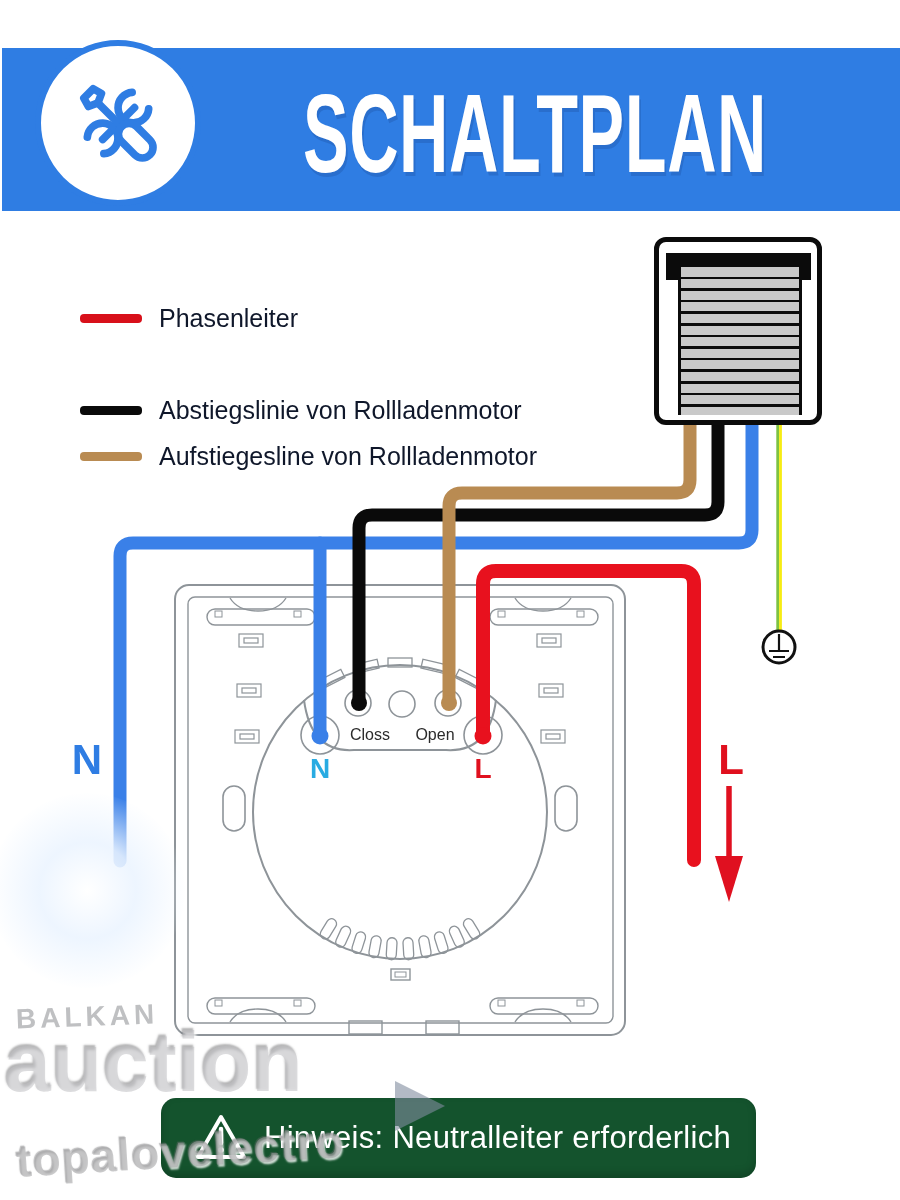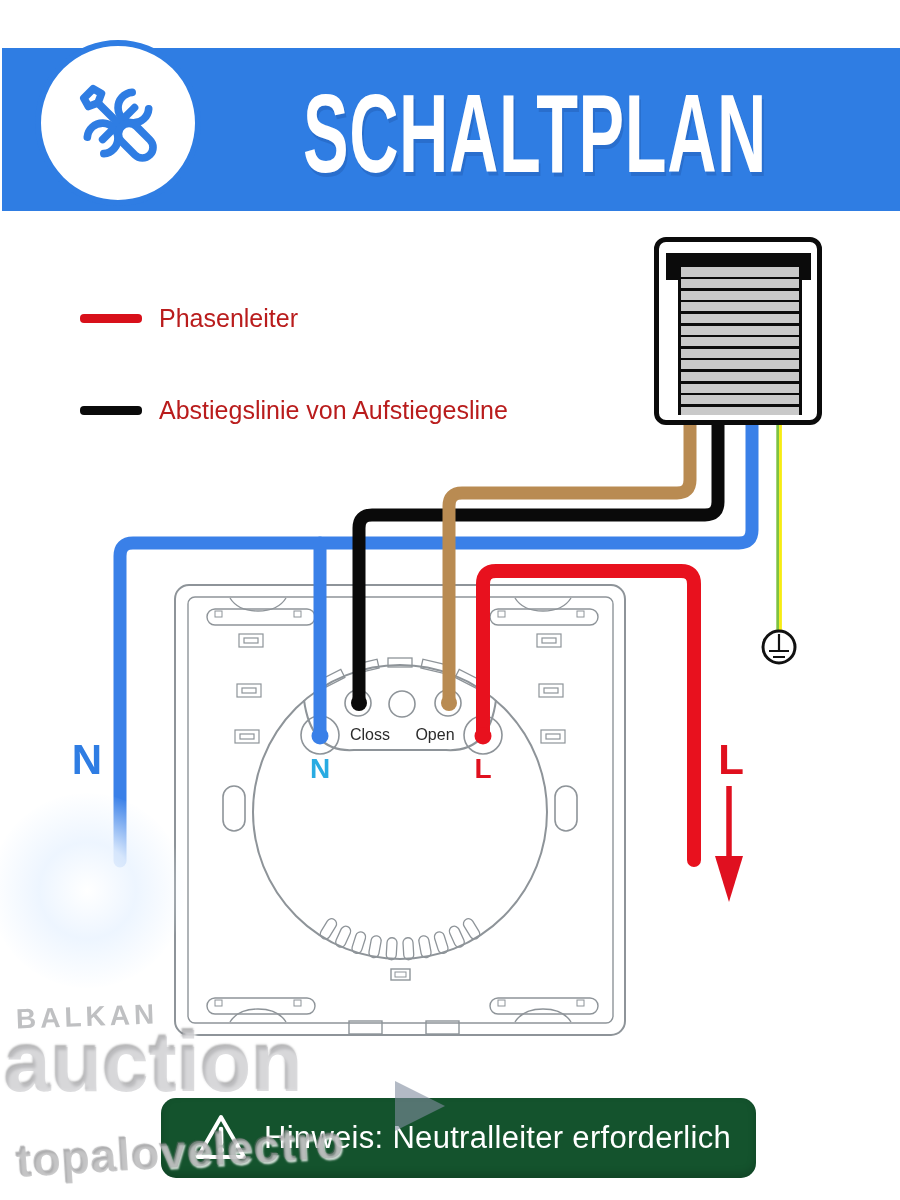--- a/index.html
+++ b/index.html
@@ -13,21 +13,21 @@
     background:#fff;border:6px solid #2f7de3;border-radius:50%;z-index:6;
     display:flex;align-items:center;justify-content:center;}
   .title{position:absolute;left:533px;top:78px;z-index:6;color:#fff;font-weight:700;
     font-size:112px;line-height:1;white-space:nowrap;letter-spacing:1px;
     transform:translateX(-50%) scaleX(0.61);transform-origin:center top;
     text-shadow:3px 4px 0 rgba(10,30,80,.15);}
 
   
   .lrow{position:absolute;left:78px;height:36px;display:flex;align-items:center;gap:17px;z-index:5;}
   .lrow .sw{width:62px;height:9px;border-radius:4px;}
-  .lrow .lbl{font-size:25px;color:#b91c1c;white-space:nowrap;}
+  .lrow .lbl{font-size:25px;color:#0f172a;white-space:nowrap;}
   .sw-red{background:#d8101a;} .sw-blue{background:#3a80e8;}
   .sw-black{background:#0a0a0a;} .sw-brown{background:#b98b52;}
   .lr1{top:300px;} .lr2{top:346px;} .lr3{top:392px;} .lr4{top:438px;}
 
   
   .motor{position:absolute;left:652px;top:237px;width:158px;height:178px;background:#fff;
     border:5px solid #0b0b0b;border-radius:12px;z-index:12;}
   .motor-bar{position:absolute;left:7px;right:6px;top:11px;height:12px;background:#0b0b0b;}
   .motor-tab-l{position:absolute;left:7px;top:11px;width:12px;height:27px;background:#0b0b0b;}
   .motor-tab-r{position:absolute;right:6px;top:11px;width:12px;height:27px;background:#0b0b0b;}
@@ -83,21 +83,25 @@
     </svg>
   </div>
   <div class="title">SCHALTPLAN</div>
 
   <div class="lrow lr1">
     <span class="sw sw-red"></span>
     <span class="lbl">Phasenleiter</span>
   </div>
   <div class="lrow lr3">
     <span class="sw sw-black"></span>
-    <span class="lbl">Abstiegslinie von Aufstiegesline</span>
+    <span class="lbl">Abstiegslinie von Rollladenmotor</span>
+  </div>
+  <div class="lrow lr4">
+    <span class="sw sw-brown"></span>
+    <span class="lbl">Aufstiegesline von Rollladenmotor</span>
   </div>
 
   <svg class="diagram" width="900" height="1200" viewBox="0 0 900 1200">
 
     <g stroke="#8e9499" fill="none" stroke-width="2">
       <rect x="173" y="585" width="450" height="450" rx="14"></rect>
       <rect x="186" y="597" width="425" height="426" rx="7" stroke-width="1.4"></rect>
 
       <path d="M228,598 q8,13 28,13 q20,0 28,-13" stroke-width="1.4"></path>
       <path d="M513,598 q8,13 28,13 q20,0 28,-13" stroke-width="1.4"></path>

